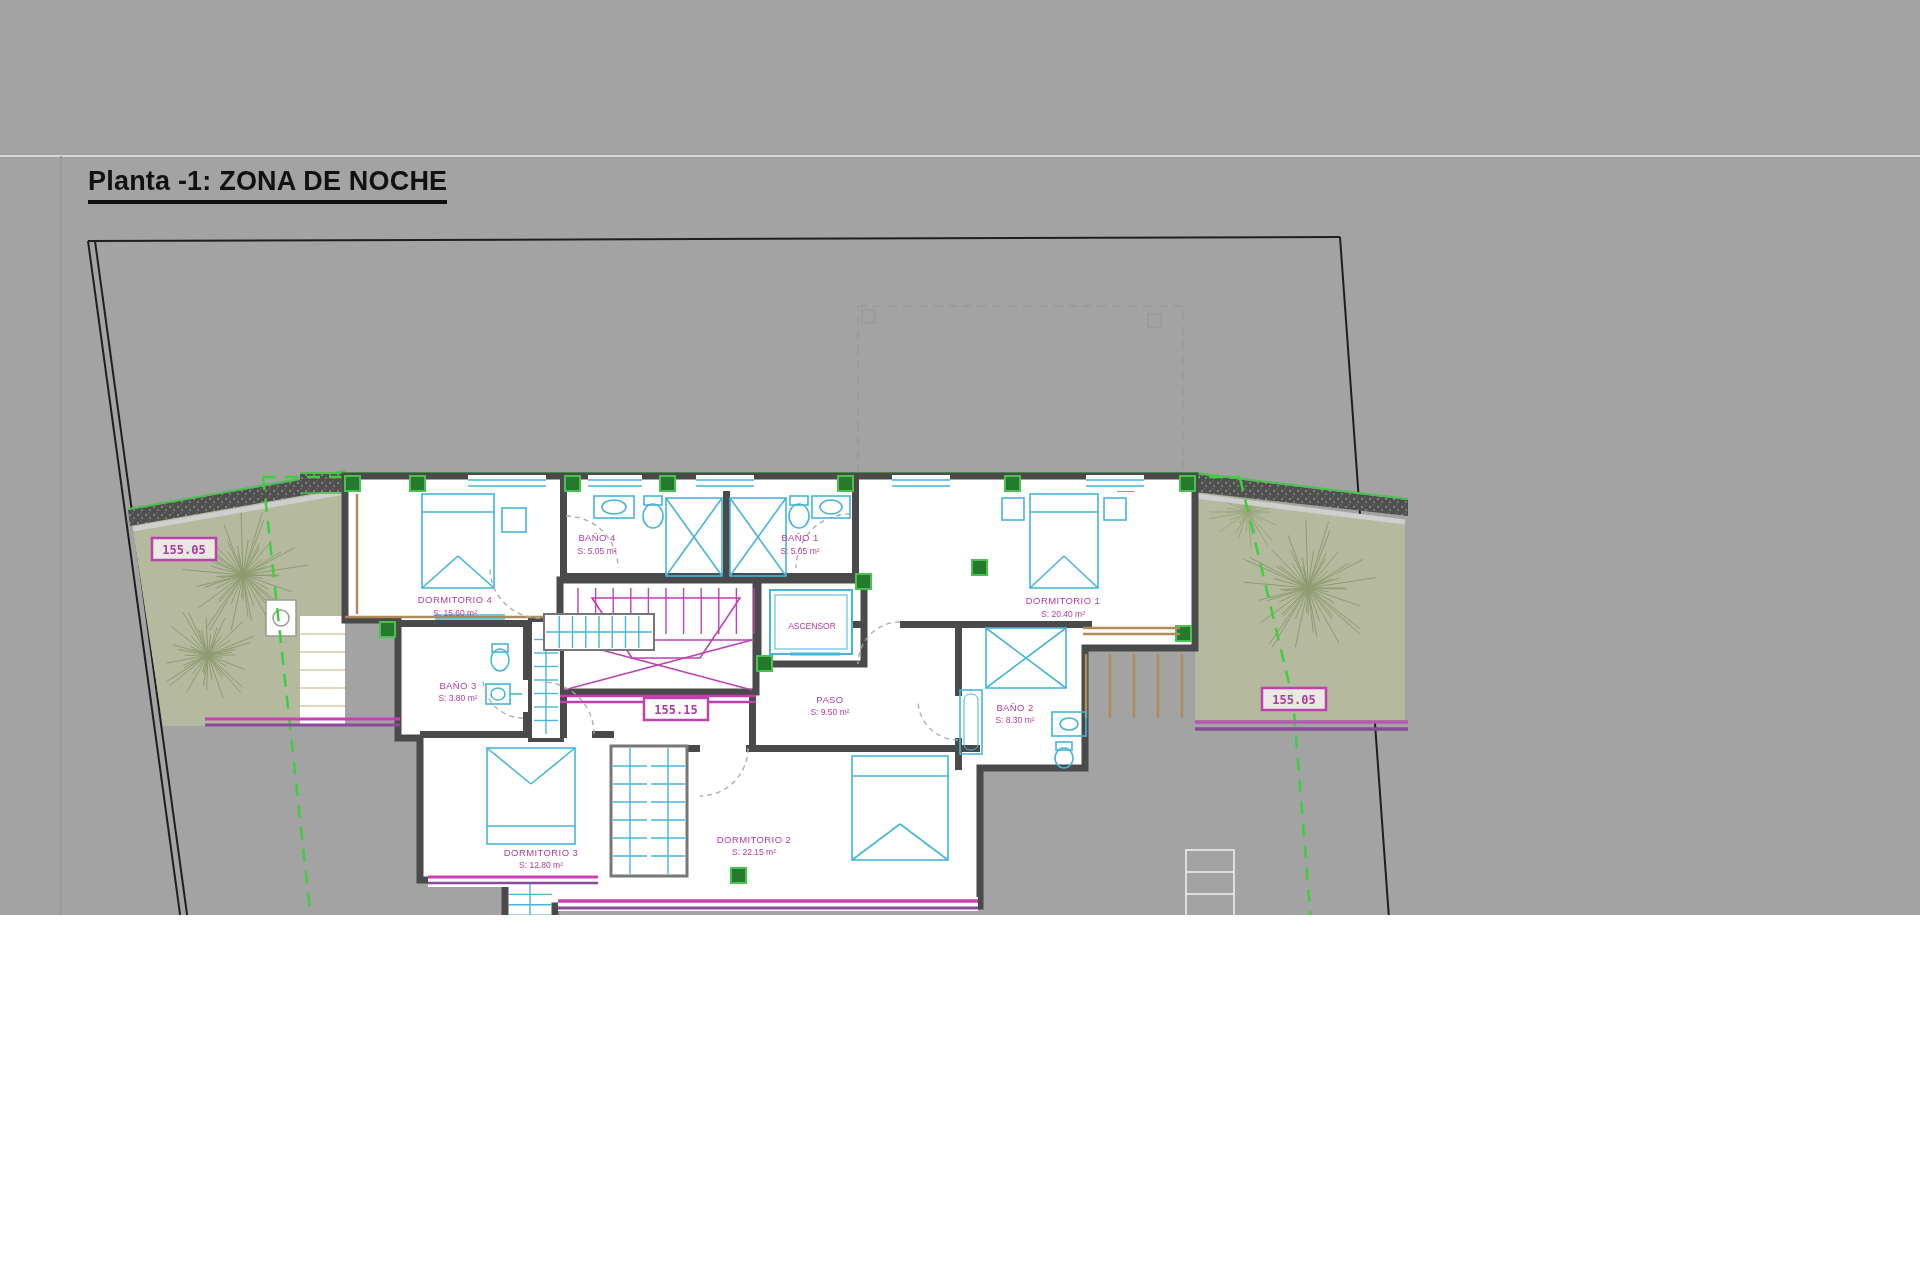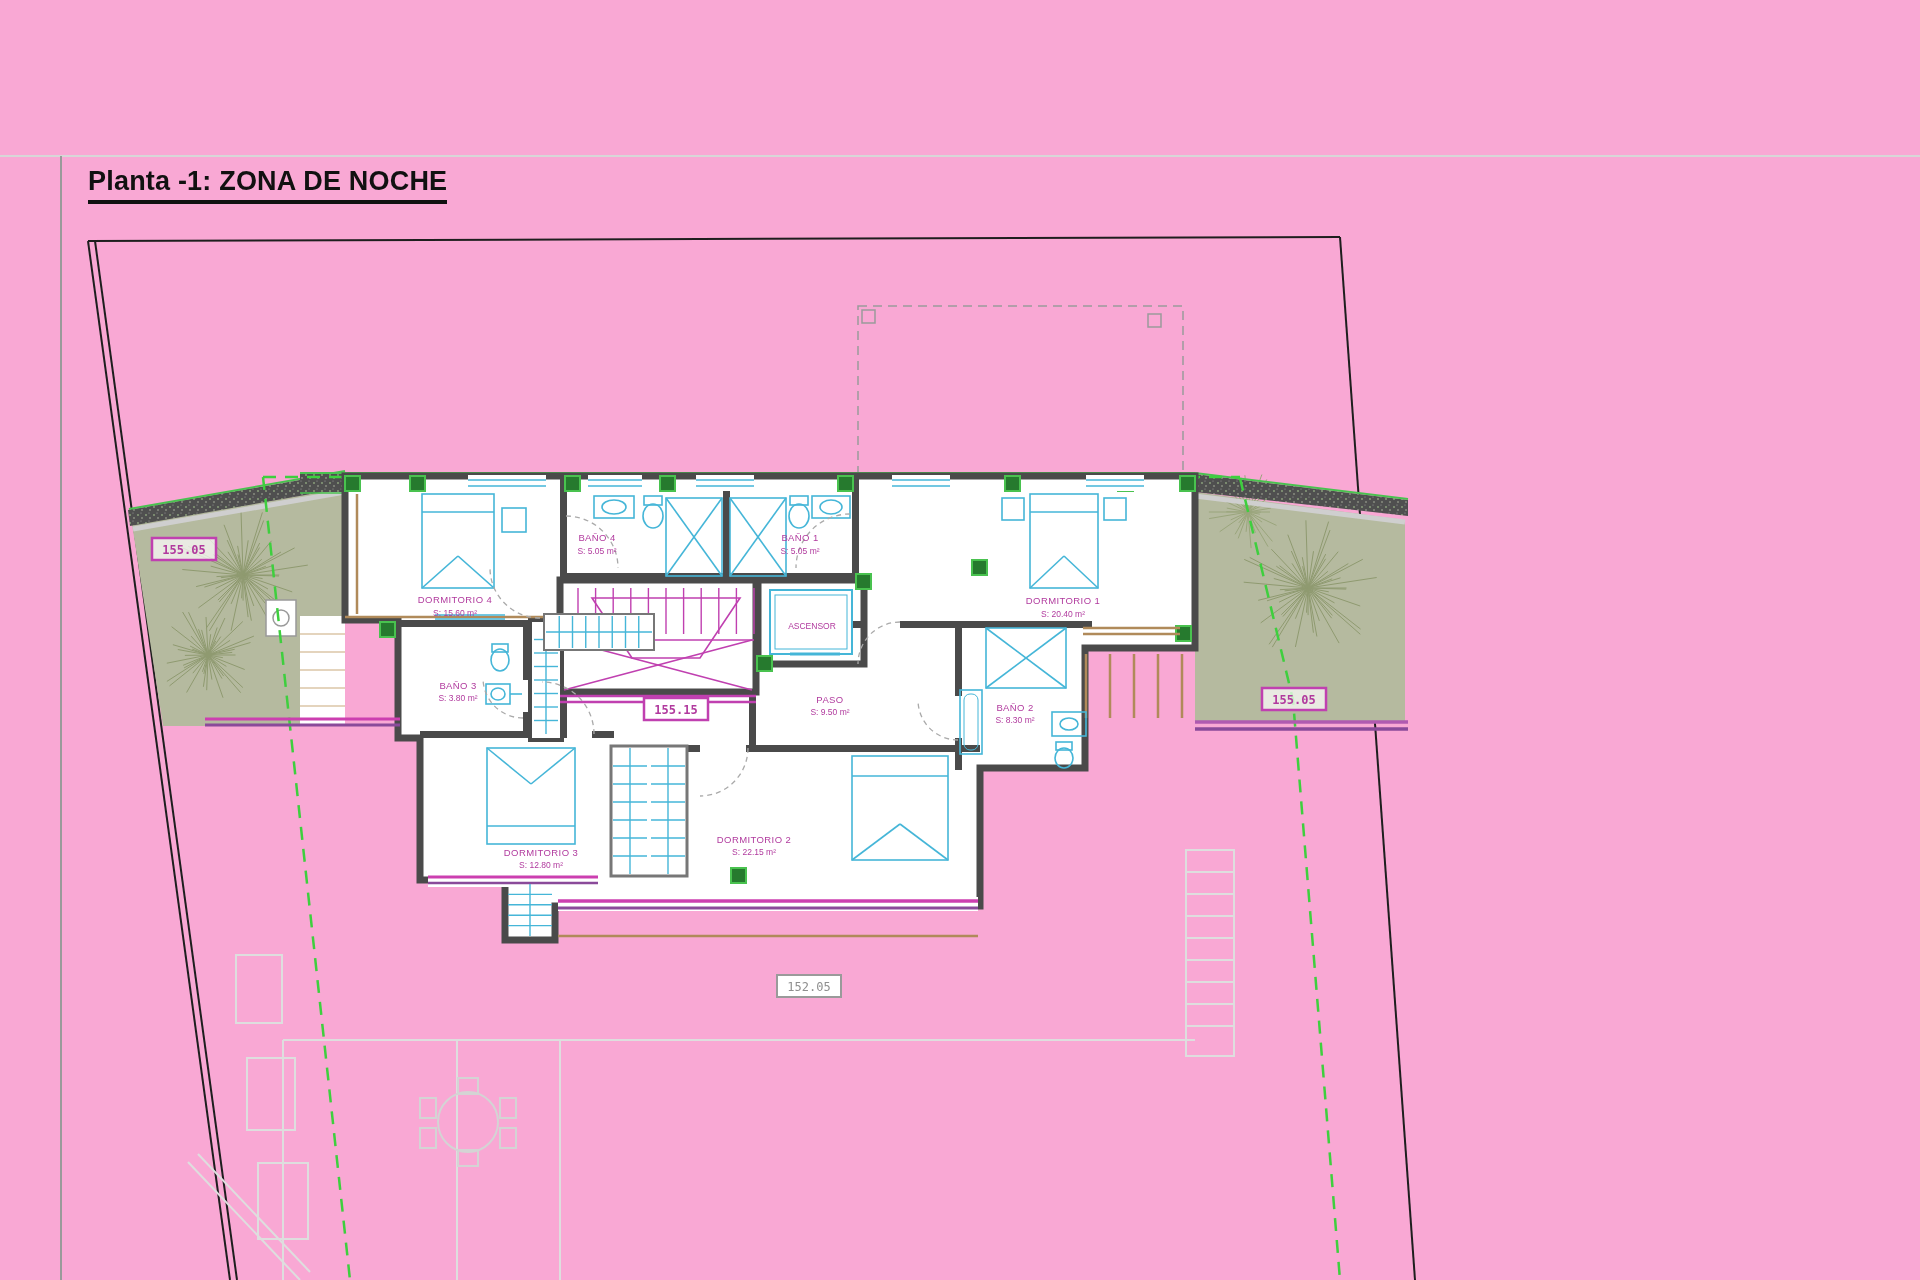--- a/index.html
+++ b/index.html
@@ -1,16 +1,16 @@
 <!DOCTYPE html>
 <html><head>
 <meta charset="utf-8">
 <style>
   html,body{margin:0;padding:0;background:#fff;}
-  .sheet{position:relative;width:1920px;height:1280px;background:#f9a8d4;overflow:hidden;
+  .sheet{position:relative;width:1920px;height:915px;background:#a3a3a3;overflow:hidden;
          font-family:"Liberation Sans",sans-serif;}
   .top-rule{position:absolute;left:0;top:155px;width:1920px;height:2px;background:#d7d7d7;}
   .left-rule{position:absolute;left:60px;top:156px;width:2px;height:1124px;background:#9a9a9a;}
   .plan-title{position:absolute;left:88px;top:166px;margin:0;font-size:27px;font-weight:bold;
               color:#111;letter-spacing:.2px;border-bottom:4px solid #111;padding-bottom:3px;}
   svg{position:absolute;left:0;top:0;}
   .lbl{fill:#b13a9e;font-family:"Liberation Sans",sans-serif;font-size:9.5px;letter-spacing:.4px;text-anchor:middle;}
   .lbl2{fill:#b13a9e;font-family:"Liberation Sans",sans-serif;font-size:8.5px;text-anchor:middle;}
   .lvl{fill:#b13a9e;font-family:"DejaVu Sans Mono",monospace;font-size:12px;font-weight:bold;text-anchor:middle;}
   .lvlg{fill:#8f8f8f;font-family:"DejaVu Sans Mono",monospace;font-size:12px;text-anchor:middle;}

